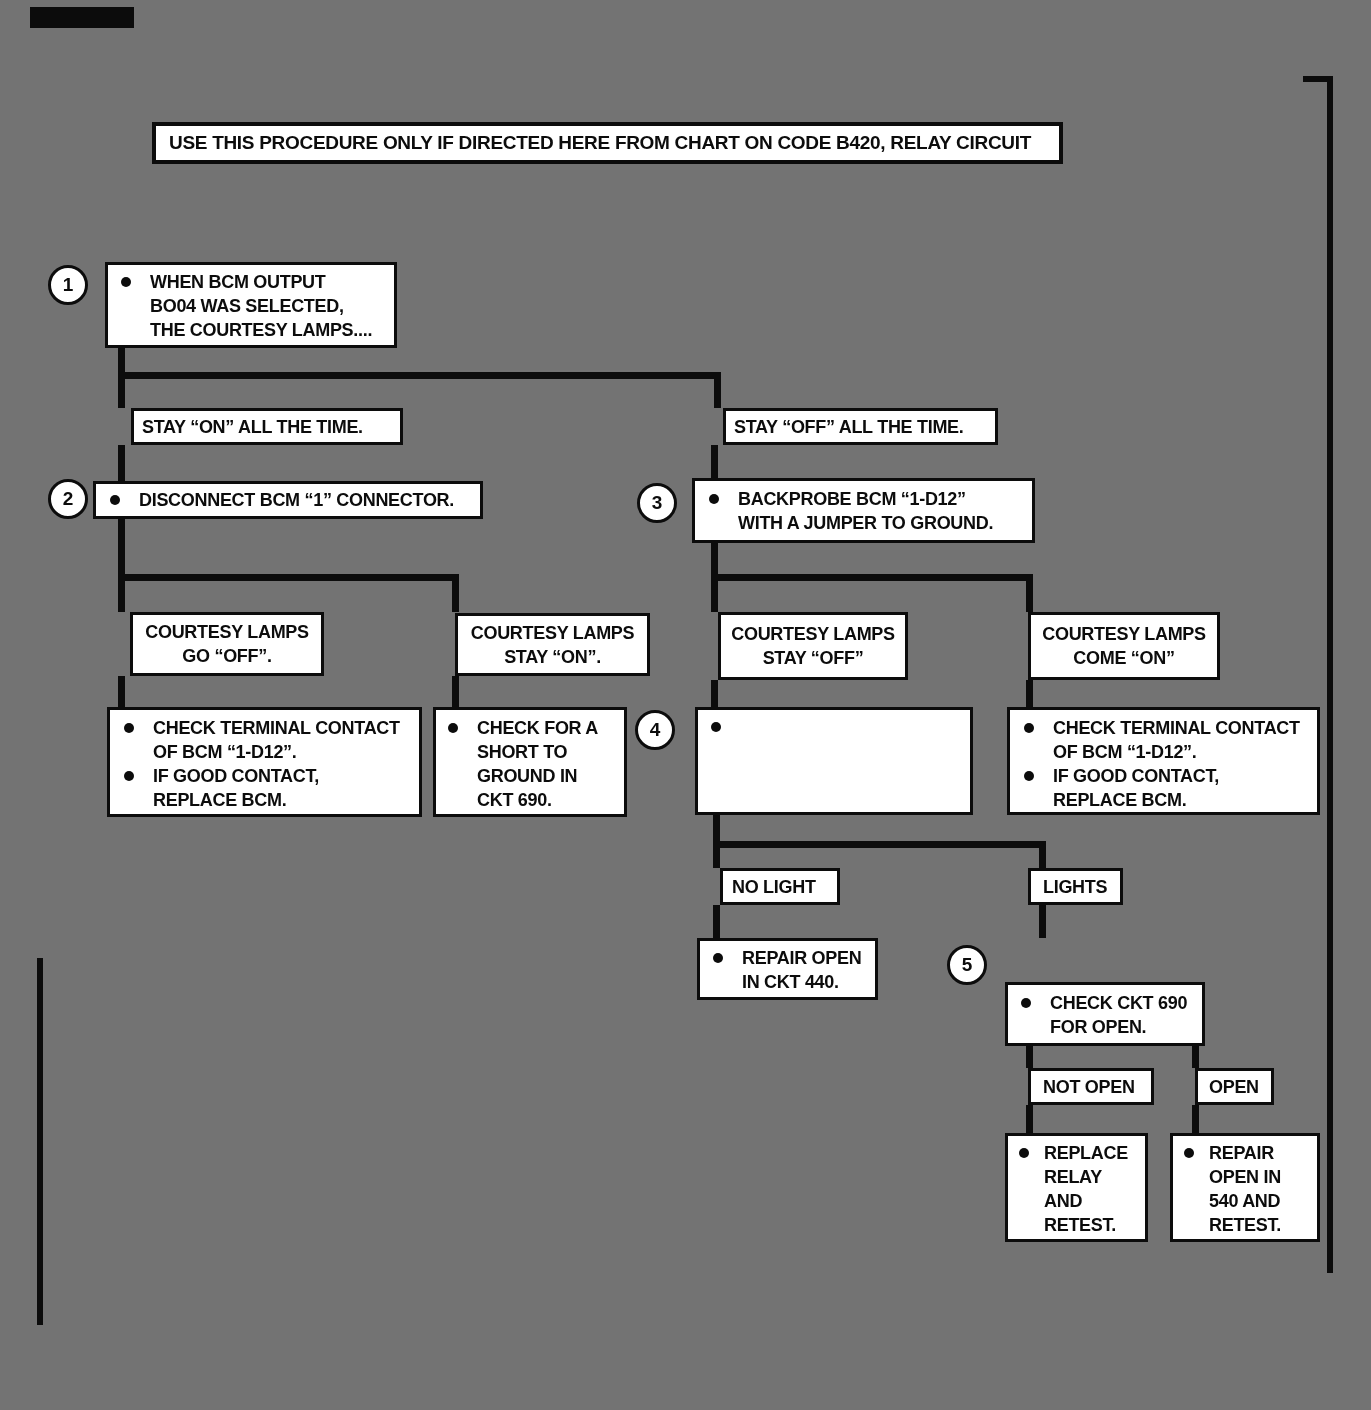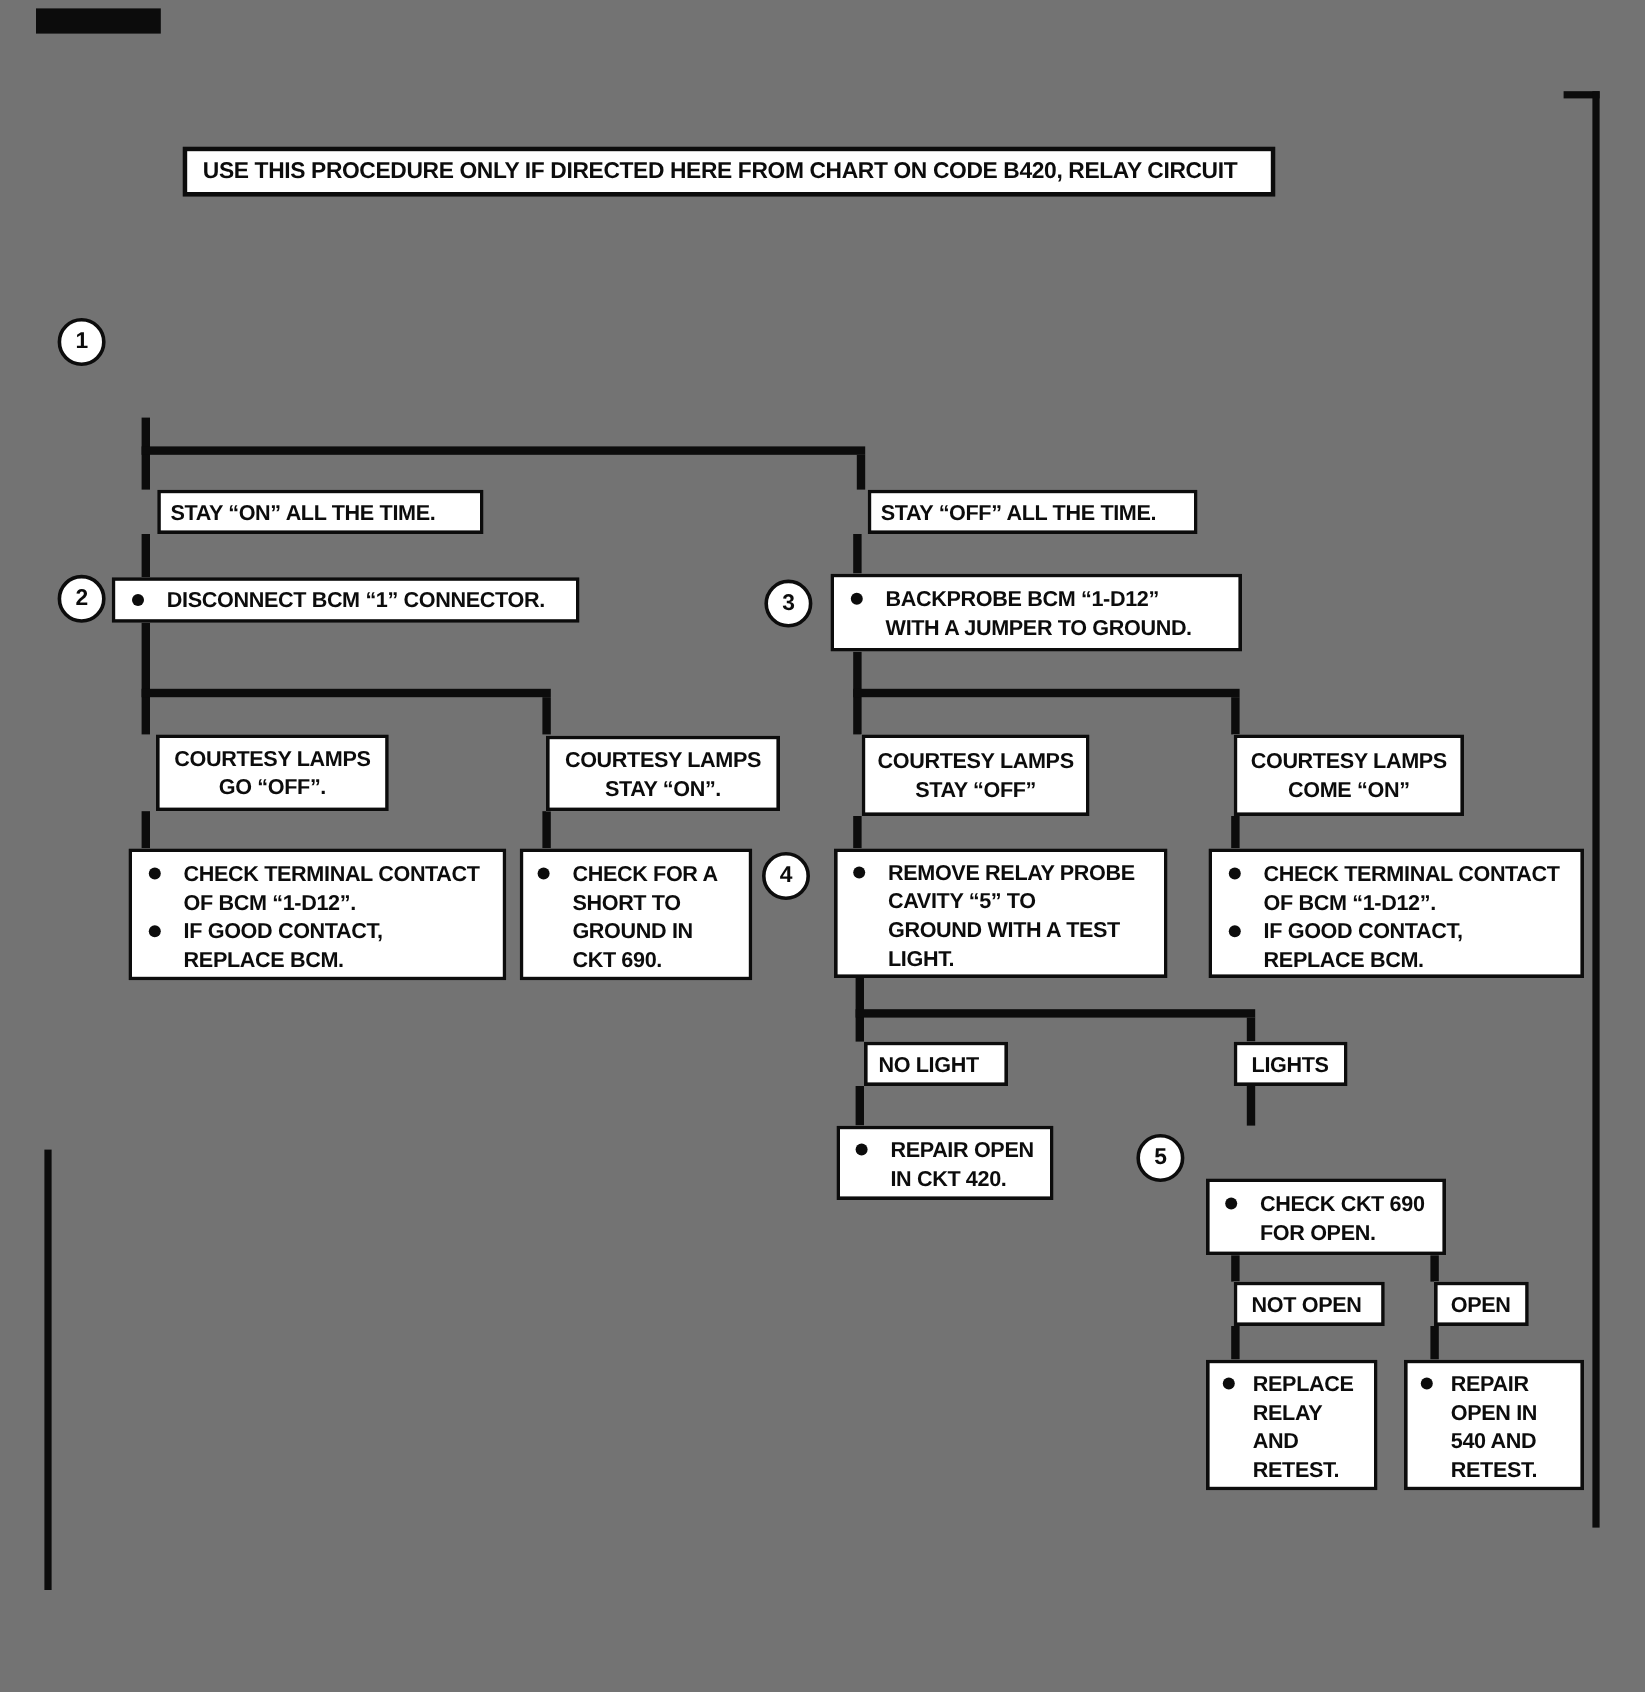--- a/index.html
+++ b/index.html
@@ -76,20 +76,28 @@
   <div class="circle" style="left:637px;top:483px;">
       <span>3</span>
     </div>
   <div class="circle" style="left:635px;top:710px;">
       <span>4</span>
     </div>
   <div class="circle" style="left:947px;top:945px;">
       <span>5</span>
     </div>
 
+  <div class="fbox" style="left:105px;top:262px;width:292px;height:86px;">
+    <div class="brow" style="padding:5px 6px 0 13px;">
+      <span class="dot"></span>
+      <div class="btxt">WHEN BCM OUTPUT
+BO04 WAS SELECTED,
+THE COURTESY LAMPS....</div>
+    </div>
+  </div>
 
   <div class="fbox vcenter lines" style="left:108px;top:408px;width:272px;height:37px;padding-left:8px;">STAY “ON” ALL THE TIME.</div>
   <div class="fbox vcenter lines" style="left:700px;top:408px;width:275px;height:37px;padding-left:8px;">STAY “OFF” ALL THE TIME.</div>
 
   <div class="fbox" style="left:93px;top:481px;width:390px;height:38px;">
     <div class="brow" style="padding:4px 6px 0 14px;">
       <span class="dot"></span>
       <div class="btxt">DISCONNECT BCM “1” CONNECTOR.</div>
     </div>
   </div>
@@ -129,24 +137,20 @@
       <div class="btxt">CHECK FOR A
 SHORT TO
 GROUND IN
 CKT 690.</div>
     </div>
   </div>
 
   <div class="fbox" style="left:695px;top:707px;width:278px;height:108px;">
     <div class="brow" style="padding:5px 4px 0 13px;">
       <span class="dot"></span>
-      <div class="btxt">REMOVE RELAY PROBE
-CAVITY “5” TO
-GROUND WITH A TEST
-LIGHT.</div>
     </div>
   </div>
 
   <div class="fbox" style="left:1007px;top:707px;width:313px;height:108px;">
     <div class="brow" style="padding:6px 4px 0 14px;">
       <span class="dot"></span>
       <div class="btxt">CHECK TERMINAL CONTACT
 OF BCM “1-D12”.</div>
     </div>
     <div class="brow" style="padding:0 4px 0 14px;">
@@ -156,21 +160,21 @@
     </div>
   </div>
 
   <div class="fbox vcenter lines" style="left:697px;top:868px;width:120px;height:37px;padding-left:9px;">NO LIGHT</div>
   <div class="fbox vcenter lines" style="left:1005px;top:868px;width:95px;height:37px;padding-left:12px;">LIGHTS</div>
 
   <div class="fbox" style="left:697px;top:938px;width:181px;height:62px;">
     <div class="brow" style="padding:5px 4px 0 13px;">
       <span class="dot"></span>
       <div class="btxt">REPAIR OPEN
-IN CKT 420.</div>
+IN CKT 440.</div>
     </div>
   </div>
 
   <div class="fbox" style="left:1005px;top:938px;width:200px;height:64px;margin-top:44px;">
     <div class="brow" style="padding:6px 4px 0 13px;">
       <span class="dot"></span>
       <div class="btxt">CHECK CKT 690
 FOR OPEN.</div>
     </div>
   </div>

